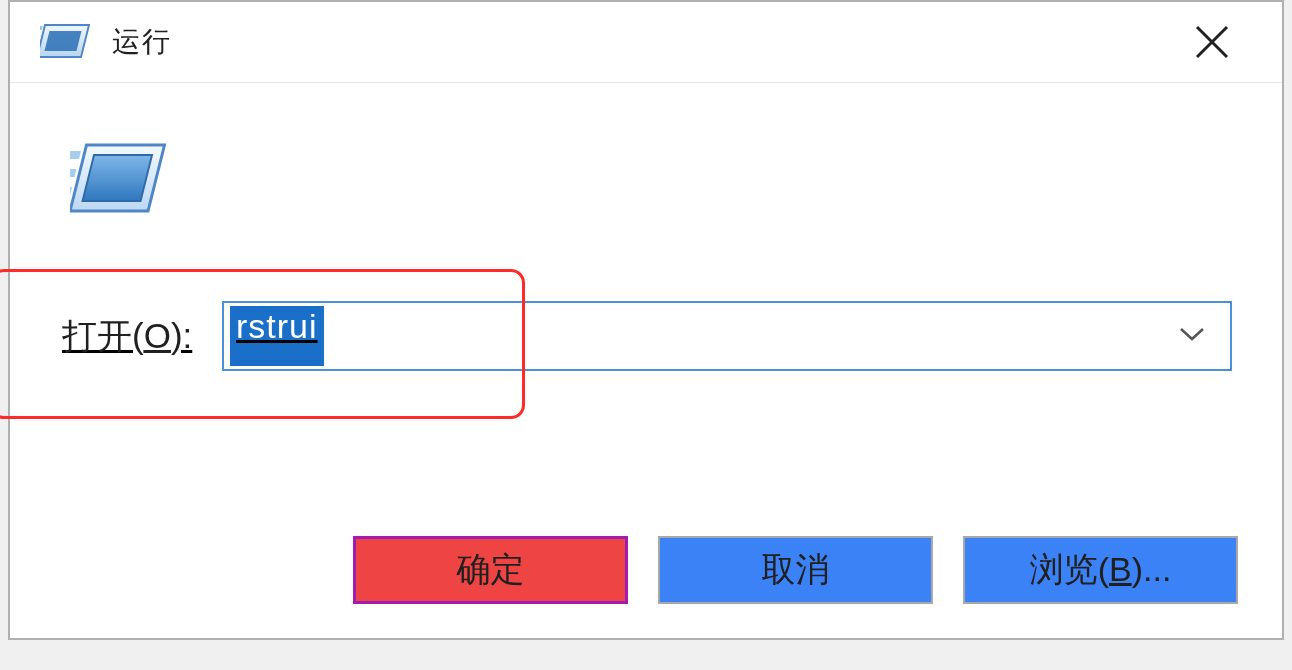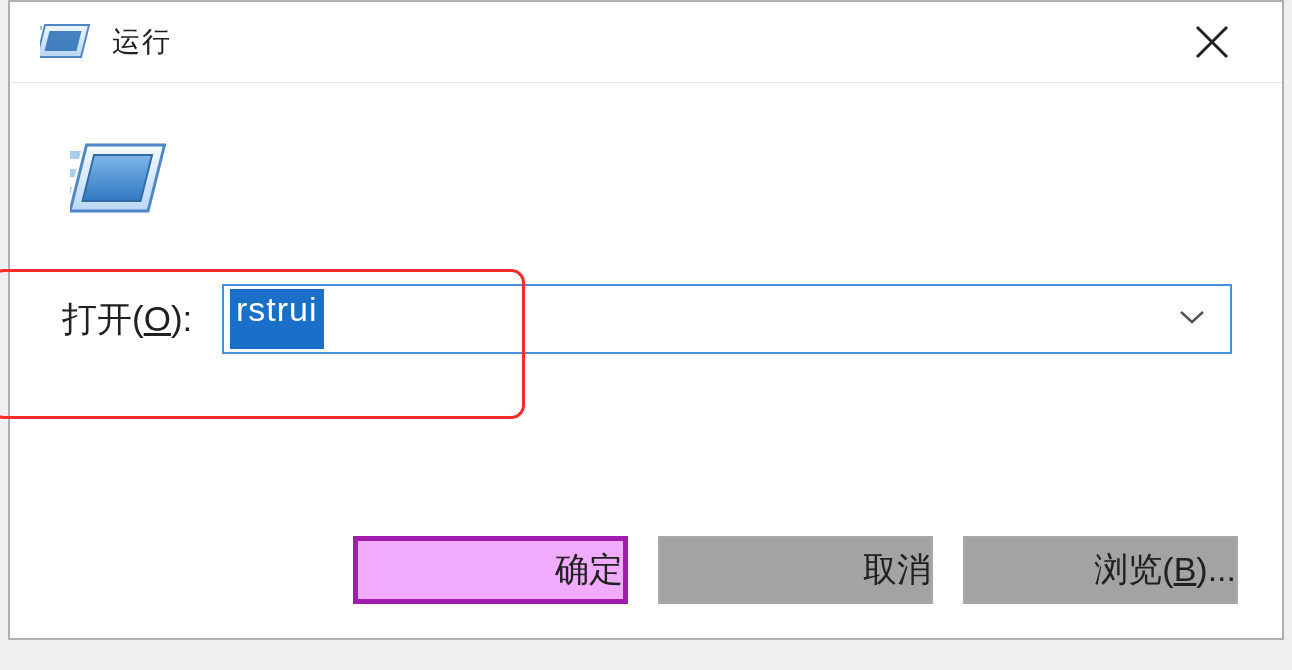--- a/index.html
+++ b/index.html
@@ -86,23 +86,24 @@
     position: absolute;
     border: 3px solid #ff2a2a;
     border-radius: 14px;
     pointer-events: none;
     box-sizing: border-box;
   }
 
   
   .input-row {
     position: relative;
-    margin-top: 60px;
-    display: flex;
-    align-items: center;
+    margin-top: 77px;
+    display: flex;
+    align-items: center;
+    text-decoration: underline;
   }
   .open-label {
     font-size: 35px;
     color: #202020;
     width: 160px;
     padding-left:2px;
   }
   .open-label .underline { text-decoration: underline; }
   .combo {
     flex: 1;
@@ -145,28 +146,26 @@
     font-size: 34px;
     color: #202020;
     display: flex;
     align-items: center;
     justify-content: center;
     box-sizing: border-box;
     cursor: pointer;
     user-select: none;
   }
   .btn-default {
-    background: #f0abfc;
-    border: 5px solid #a21caf;
-    justify-content: flex-end;
+    background: #ef4444;
+    border: 3px solid #a21caf;
   }
   .btn-normal {
-    background: #a3a3a3;
+    background: #3b82f6;
     border: 2px solid #a8a8a8;
-    justify-content: flex-end;
   }
   .btn .underline { text-decoration: underline; }
 </style>
 </head>
 <body>
 
 <div class="dialog">
 
   <div class="titlebar">
     <span class="title-icon">

